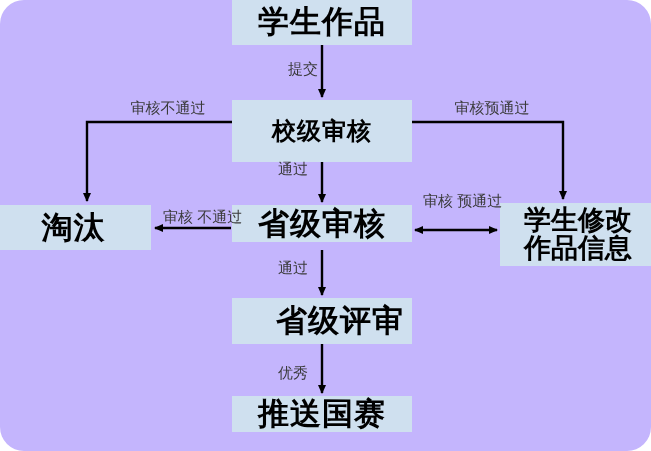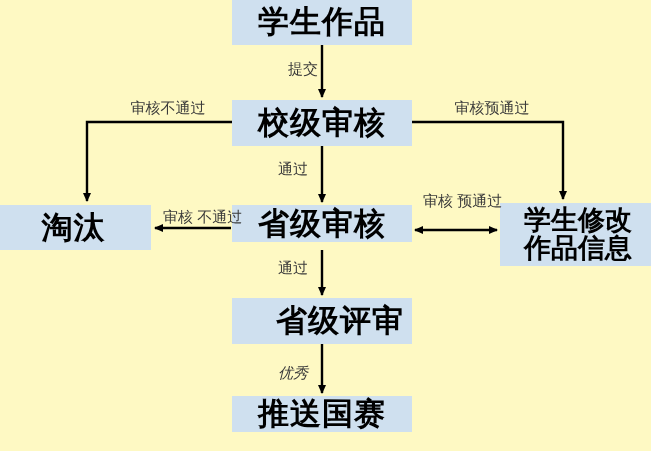--- a/index.html
+++ b/index.html
@@ -7,42 +7,43 @@
     padding: 0;
     background: #ffffff;
   }
   body {
     font-family: "Liberation Sans", "DejaVu Sans", sans-serif;
   }
   #canvas {
     position: relative;
     width: 651px;
     height: 451px;
-    background: #fef9c3;
+    background: #c4b5fd;
     overflow: hidden;
+    border-radius: 24px;
   }
   .node {
     position: absolute;
     background: #cfe0ef;
     color: #000000;
     font-weight: bold;
     display: flex;
     align-items: center;
     justify-content: center;
     text-align: center;
     line-height: 1.02;
     letter-spacing: 1px;
     box-sizing: border-box;
   }
   .node span { display: block; }
   .node-lines { display: flex; flex-direction: column; justify-content: center; }
 
   
   #node-student-work   { left: 232px; top: -2px;  width: 180px; height: 47px; font-size: 31px; }
-  #node-school-review  { left: 232px; top: 100px; width: 180px; height: 46px; font-size: 31px; }
+  #node-school-review  { left: 232px; top: 100px; width: 180px; height: 62px; font-size: 24px; }
   #node-province-review{ left: 232px; top: 205px; width: 180px; height: 37px; font-size: 31px; }
   #node-province-judge { left: 232px; top: 298px; width: 180px; height: 46px; font-size: 31px; padding-left: 36px; }
   #node-push-national  { left: 232px; top: 396px; width: 180px; height: 36px; font-size: 31px; }
   #node-eliminated     { left: -4px;  top: 205px; width: 155px; height: 45px; font-size: 31px; }
   #node-student-edit   { left: 500px; top: 203px; width: 156px; height: 63px; font-size: 27px; letter-spacing: 0px; }
 
   
   .edge-label {
     position: absolute;
     color: #3a3a3a;
@@ -151,15 +152,15 @@
     <span>不通过</span>
   </div>
 
   <div class="edge-label" style="left:423px; top:192px; width:70px;">
     <span>审核</span>
     <span>预通过</span>
   </div>
 
   <div class="edge-label" style="left:268px; top:259px; width:50px;">通过</div>
 
-  <div class="edge-label" style="left:268px; top:364px; width:50px;font-style:italic;">优秀</div>
+  <div class="edge-label" style="left:268px; top:364px; width:50px;">优秀</div>
 
 </div>
 
 </body></html>

